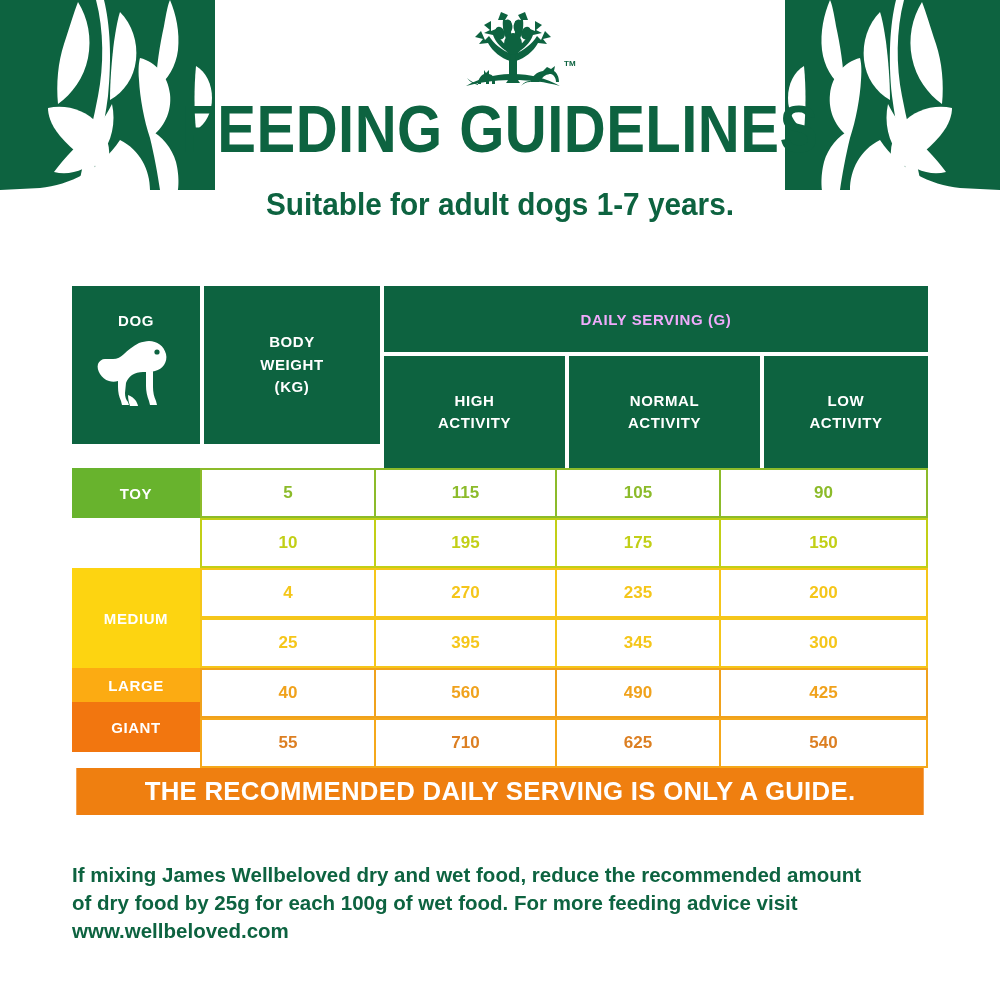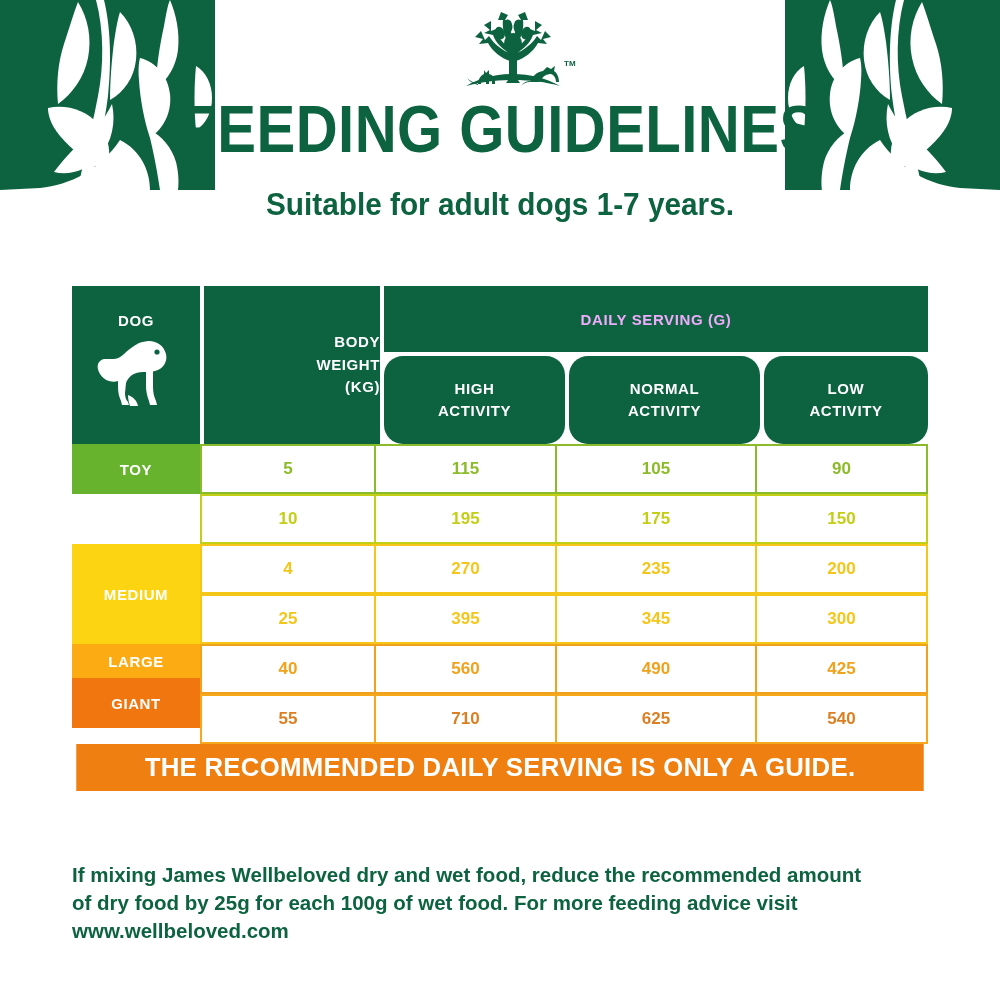--- a/index.html
+++ b/index.html
@@ -55,37 +55,37 @@
   .th-dog{
     width:128px;background:#0d6340;color:#ffffff;
     display:flex;flex-direction:column;align-items:center;
     padding-top:26px;box-sizing:border-box;height:158px;
     font-size:15px;font-weight:bold;letter-spacing:0.6px;
   }
   .th-dog .dog-icon{margin-top:6px;}
   .gap-v{width:4px;background:#ffffff;}
   .th-bw{
     width:176px;background:#0d6340;color:#ffffff;
-    display:flex;flex-direction:column;align-items:flex-end;justify-content:center;
+    display:flex;flex-direction:column;align-items:center;justify-content:center;
     height:158px;box-sizing:border-box;
     font-size:15px;font-weight:bold;letter-spacing:0.6px;line-height:1.5;
   }
   .th-right{flex:1;display:flex;flex-direction:column;}
   .th-daily{
     background:#0d6340;color:#f0abfc;height:66px;
     display:flex;align-items:center;justify-content:center;
     font-size:15px;font-weight:bold;letter-spacing:0.6px;
   }
   .gap-h{height:4px;background:#ffffff;}
   .th-sub{display:flex;flex:1;}
   .th-sub .cell{
     background:#0d6340;color:#ffffff;
     display:flex;align-items:center;justify-content:center;
-    text-align:center;height:88px;box-sizing:border-box;
-    font-size:15px;font-weight:bold;letter-spacing:0.6px;line-height:1.45;border-radius:19px;
+    text-align:center;height:112px;box-sizing:border-box;
+    font-size:15px;font-weight:bold;letter-spacing:0.6px;line-height:1.45;
   }
   .col-high{width:181px;}
   .col-normal{width:191px;}
   .col-low{flex:1;}
 
   
   .tbody{display:flex;width:100%;}
   .cat-col{width:128px;display:flex;flex-direction:column;}
   .cat-cell{
     display:flex;align-items:center;justify-content:center;
@@ -95,21 +95,21 @@
   .rows-col{flex:1;display:flex;flex-direction:column;}
   .drow{display:flex;width:100%;height:50px;box-sizing:border-box;}
   .dcell{
     display:flex;align-items:center;justify-content:center;
     background:#ffffff;box-sizing:border-box;
     font-size:17px;font-weight:bold;
     border-style:solid;border-width:2px 2px 2px 0;
   }
   .dcell.c-bw{width:176px;border-left-width:2px;}
   .dcell.c-high{width:181px;}
-  .dcell.c-normal{width:200px;}
+  .dcell.c-normal{width:164px;}
   .dcell.c-low{flex:1;}
 
   
   .banner{
     width:856px;height:47px;
     background:#ef7f10;
     display:flex;align-items:center;justify-content:center;
     color:#ffffff;font-size:26px;font-weight:bold;letter-spacing:0.3px;
     box-sizing:border-box;
     transform:scaleX(0.99);

